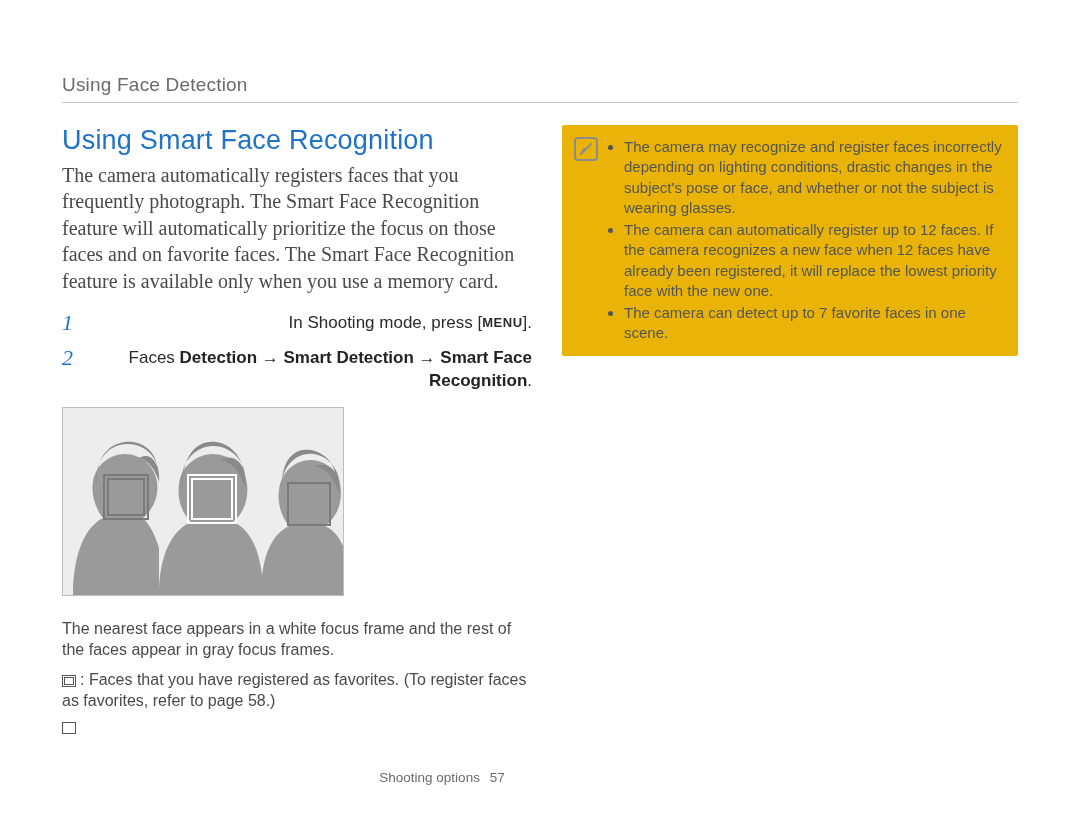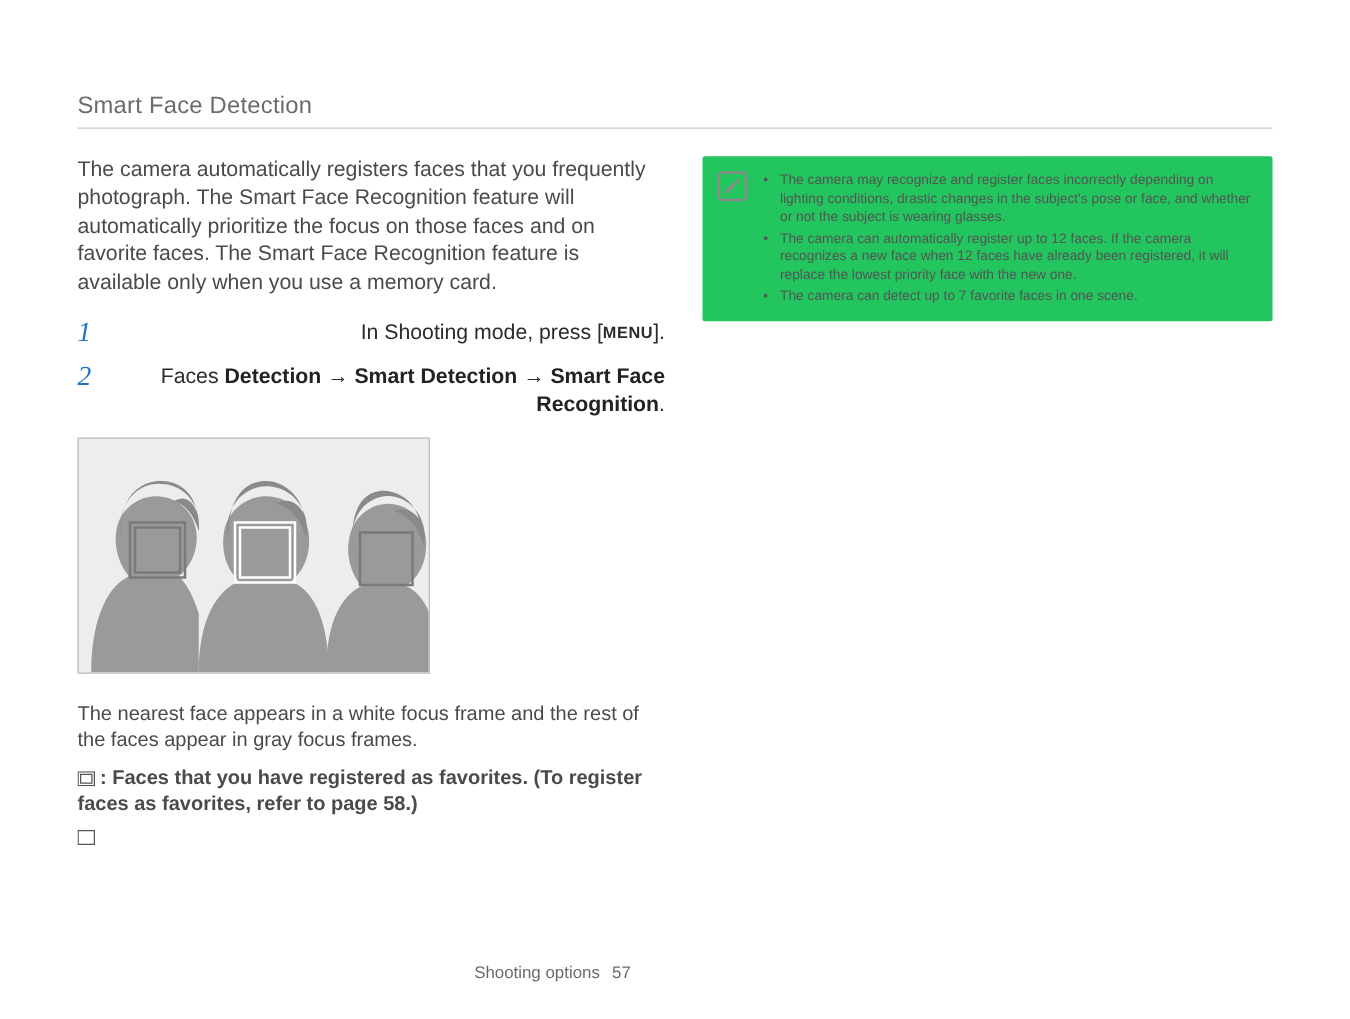--- a/index.html
+++ b/index.html
@@ -44,24 +44,25 @@
   }
   h1.title {
     color: #1f72c7;
     font-size: 27px;
     font-weight: 300;
     margin: 0 0 6px 0;
     letter-spacing: 0.2px;
   }
   p.intro {
     margin: 0 0 18px 0;
-    font-size: 17px;
+    font-size: 20px;
     line-height: 1.32;
     color: #4a4a4a;
     font-weight: 300;
+    font-family: Liberation Serif, serif;
   }
   ol.steps {
     list-style: none;
     margin: 0 0 14px 0;
     padding: 0;
     counter-reset: step;
   }
   ol.steps > li {
     counter-increment: step;
     position: relative;
@@ -126,37 +127,37 @@
   .bullets {
     list-style: none;
     margin: 2px 0 0 0;
     padding: 0;
   }
   .bullets li {
     font-size: 16px;
     line-height: 1.34;
     color: #4a4a4a;
     margin: 4px 0;
-    font-weight: 700;
+    font-weight: 400;
     padding-left: 0;
   }
   .glyph {
     display:inline-block;
     width:14px; height:11px;
     margin-right:4px;
     vertical-align: -1px;
   }
   .glyph svg { display:block; }
 
   .notebox {
-    background: #22c55e;
+    background: #eab308;
     border-radius: 2px;
     padding: 10px 16px 10px 48px;
     position: relative;
-    font-size: 11px;
+    font-size: 15px;
     line-height: 1.35;
     color: #555;
   }
   .notebox .note-icon {
     position:absolute;
     left:12px; top:12px;
     width:20px; height:20px;
     border:2px solid #8c8c8c;
     border-radius:4px;
     display:flex;
@@ -180,26 +181,27 @@
     font-size: 13.5px;
     color: #6b6b6b;
     font-weight: 300;
   }
   .footer .pn { margin-left: 6px; }
 </style>
 </head>
 <body>
 
 <div class="page">
-  <div class="crumb">Smart Face Detection</div>
+  <div class="crumb">Using Face Detection</div>
   <hr class="rule">
 
   <div class="cols">
 
     <div class="col-left">
+      <h1 class="title">Using Smart Face Recognition</h1>
       <p class="intro">The camera automatically registers faces that you frequently photograph. The Smart Face Recognition feature will automatically prioritize the focus on those faces and on favorite faces. The Smart Face Recognition feature is available only when you use a memory card.</p>
 
       <ol class="steps">
         <li>
           <span>In Shooting mode, press [</span><span class="menu-box">MENU</span><span>].</span>
         </li>
         <li>
           <span>Faces </span><span class="bold">Detection</span><span class="arrow"> → </span><span class="bold">Smart Detection</span><span class="arrow"> → </span><span class="bold">Smart Face Recognition</span><span>.</span>
         </li>
       </ol>

